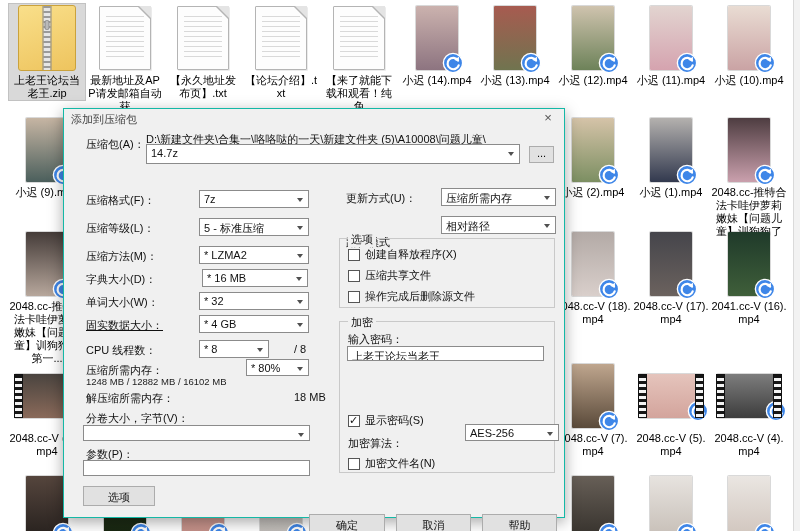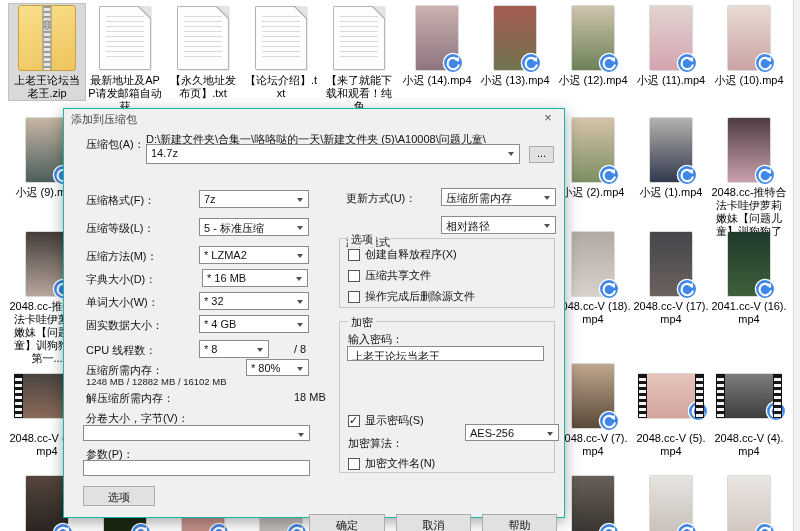--- a/index.html
+++ b/index.html
@@ -430,21 +430,21 @@
     <div class="lbl" style="left:22px; top:64px;">压缩格式(F)：</div>
     <div class="combo" style="left:135px; top:61px; width:110px;">7z</div>
     <div class="lbl" style="left:22px; top:92px;">压缩等级(L)：</div>
     <div class="combo" style="left:135px; top:89px; width:110px;">5 - 标准压缩</div>
     <div class="lbl" style="left:22px; top:120px;">压缩方法(M)：</div>
     <div class="combo" style="left:135px; top:117px; width:110px;">* LZMA2</div>
     <div class="lbl" style="left:22px; top:143px;">字典大小(D)：</div>
     <div class="combo" style="left:138px; top:140px; width:106px;">* 16 MB</div>
     <div class="lbl" style="left:22px; top:166px;">单词大小(W)：</div>
     <div class="combo" style="left:135px; top:163px; width:110px;">* 32</div>
-    <div class="lbl" style="left:22px; top:189px;">固实数据大小：</div>
+    <div class="lbl" style="left:22px; top:189px;text-decoration:underline;">固实数据大小：</div>
     <div class="combo" style="left:135px; top:186px; width:110px;">* 4 GB</div>
 
     <div class="lbl" style="left:22px; top:214px;">CPU 线程数：</div>
     <div class="combo" style="left:135px; top:211px; width:70px;">* 8</div>
     <div class="lbl" style="left:230px; top:214px;">/ 8</div>
 
     <div class="lbl" style="left:22px; top:234px;">压缩所需内存：</div>
     <div class="combo" style="left:182px; top:230px; width:63px; height:17px;">* 80%</div>
     <div class="lbl small" style="left:22px; top:247px;">1248 MB / 12882 MB / 16102 MB</div>
 

